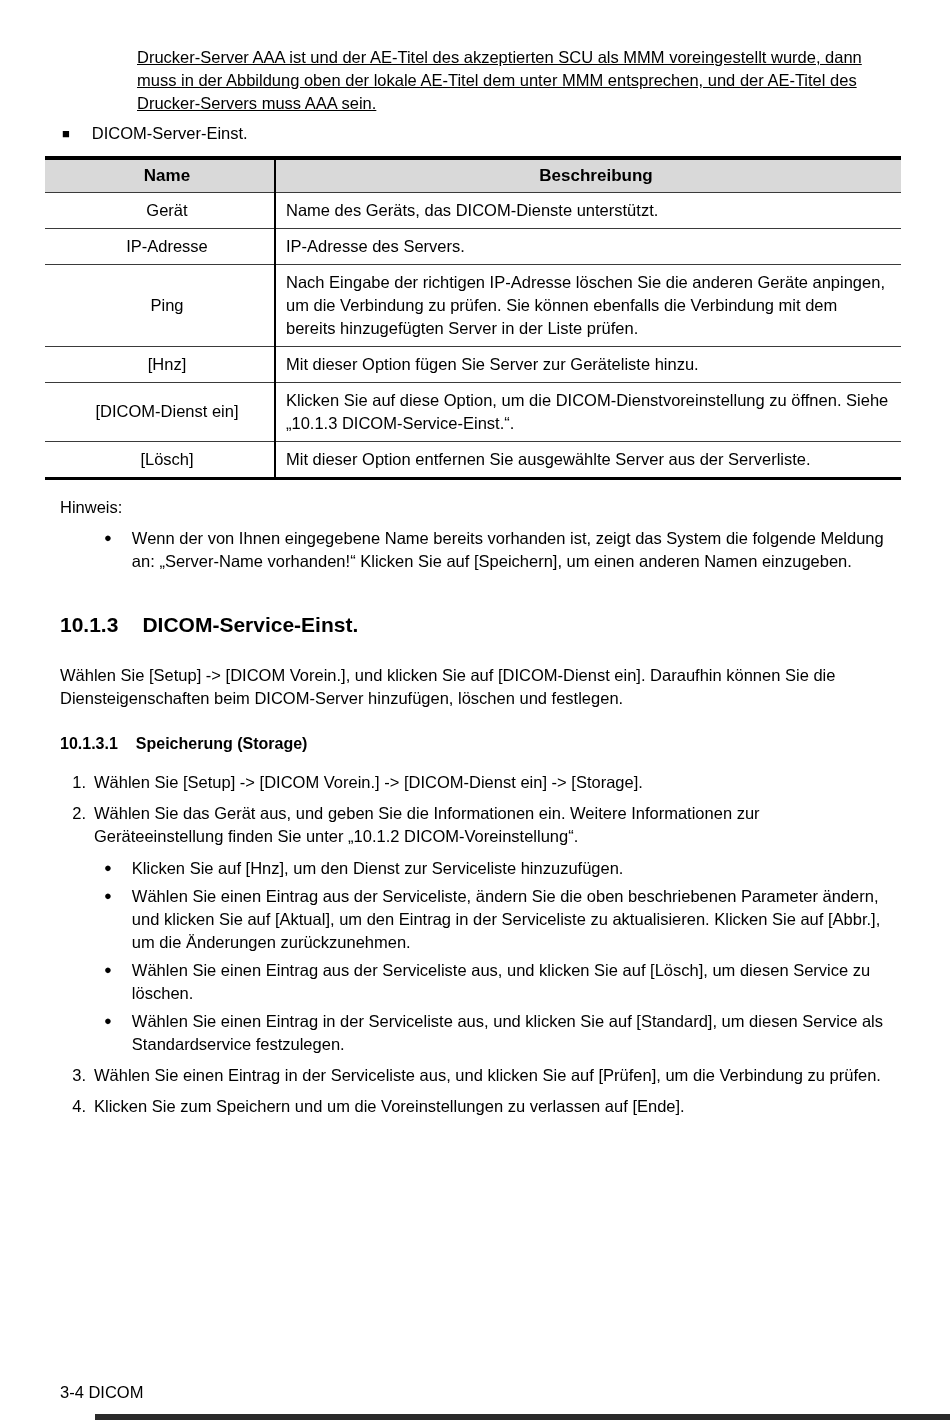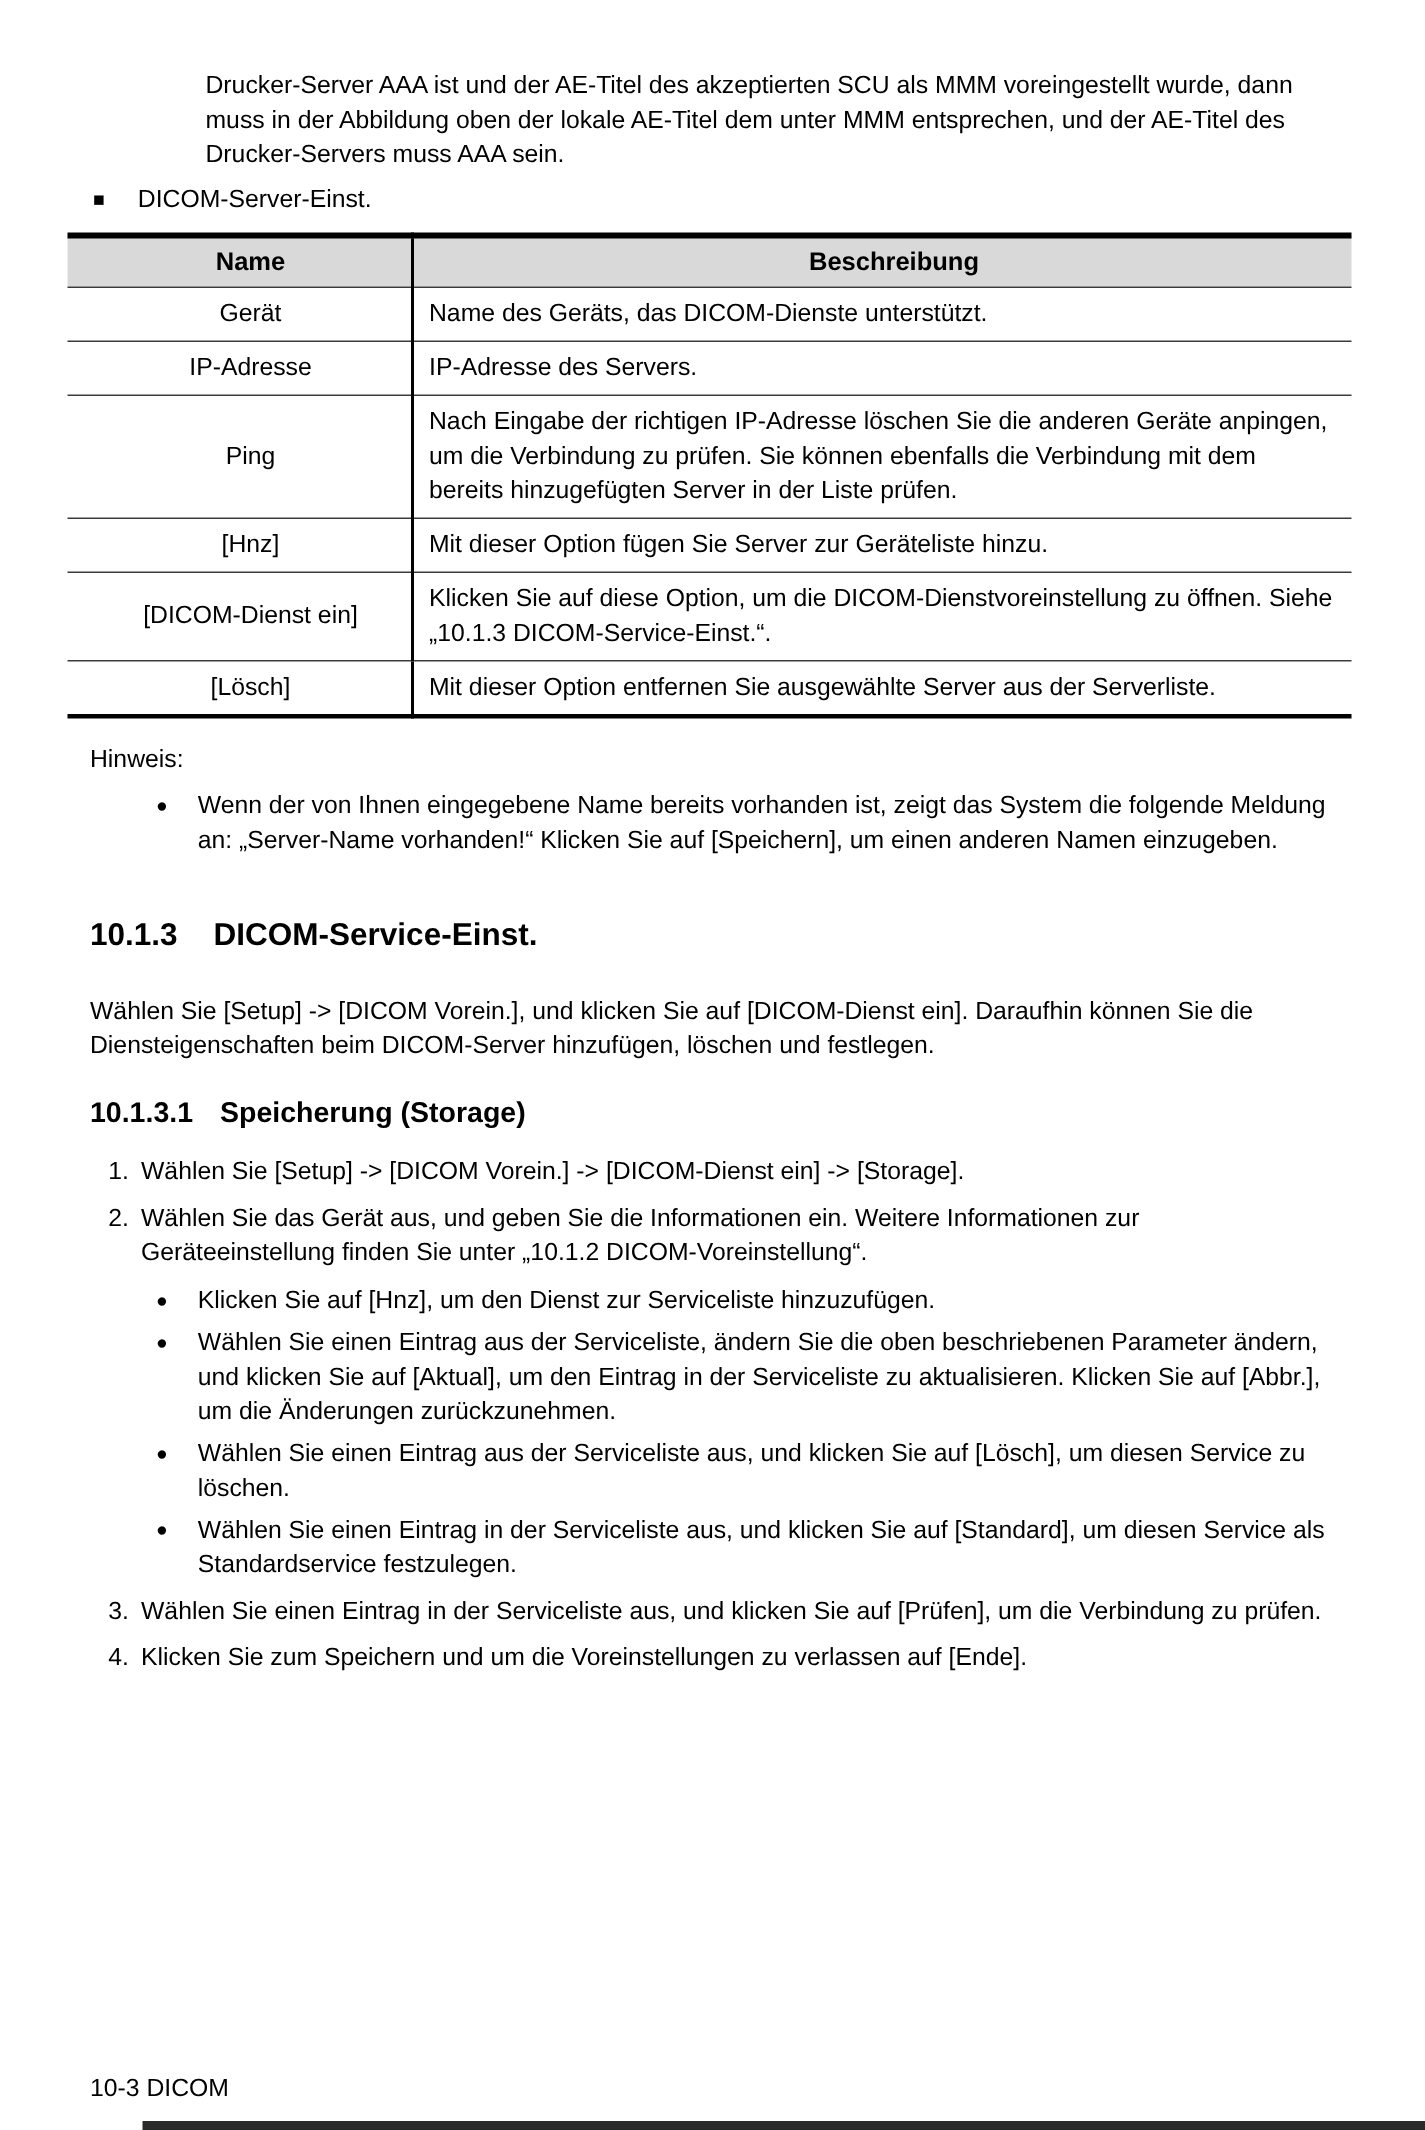--- a/index.html
+++ b/index.html
@@ -12,20 +12,21 @@
     color: #000;
     font-size: 16.5px;
     line-height: 23px;
     overflow: hidden;
   }
   .page { position: absolute; inset: 0; }
 
   .intro {
     margin: 46px 65px 0 137px;
     width: 752px;
+    text-decoration: underline;
   }
 
   .bullet-heading-line {
     display: flex;
     align-items: baseline;
     margin: 7px 0 0 62px;
     font-size: 16.5px;
   }
   .sq-bullet {
     font-size: 13px;
@@ -85,21 +86,21 @@
   h2 .sec-num { margin-right: 24px; }
 
   .para {
     margin: 22px 0 0 60px;
     width: 812px;
   }
   .para + .para { margin-top: 9px; }
 
   h3.subsection-heading {
     margin: 21px 0 0 60px;
-    font-size: 19px;
+    font-size: 16px;
     line-height: 25px;
   }
   h3 .sec-num { margin-right: 18px; }
 
   .step {
     display: flex;
     margin: 8px 0 0 66px;
     width: 822px;
   }
   .step.first { margin-top: 15px; }
@@ -226,16 +227,16 @@
   <div class="step">
     <span class="step-num">3.</span>
     <span class="step-text">Wählen Sie einen Eintrag in der Serviceliste aus, und klicken Sie auf [Prüfen], um die Verbindung zu prüfen.</span>
   </div>
 
   <div class="step">
     <span class="step-num">4.</span>
     <span class="step-text">Klicken Sie zum Speichern und um die Voreinstellungen zu verlassen auf [Ende].</span>
   </div>
 
-  <div class="footer-label">10-3 DICOM</div>
+  <div class="footer-label">3-4 DICOM</div>
   <div class="bottom-bar"></div>
 
 </div>
 
 </body></html>

